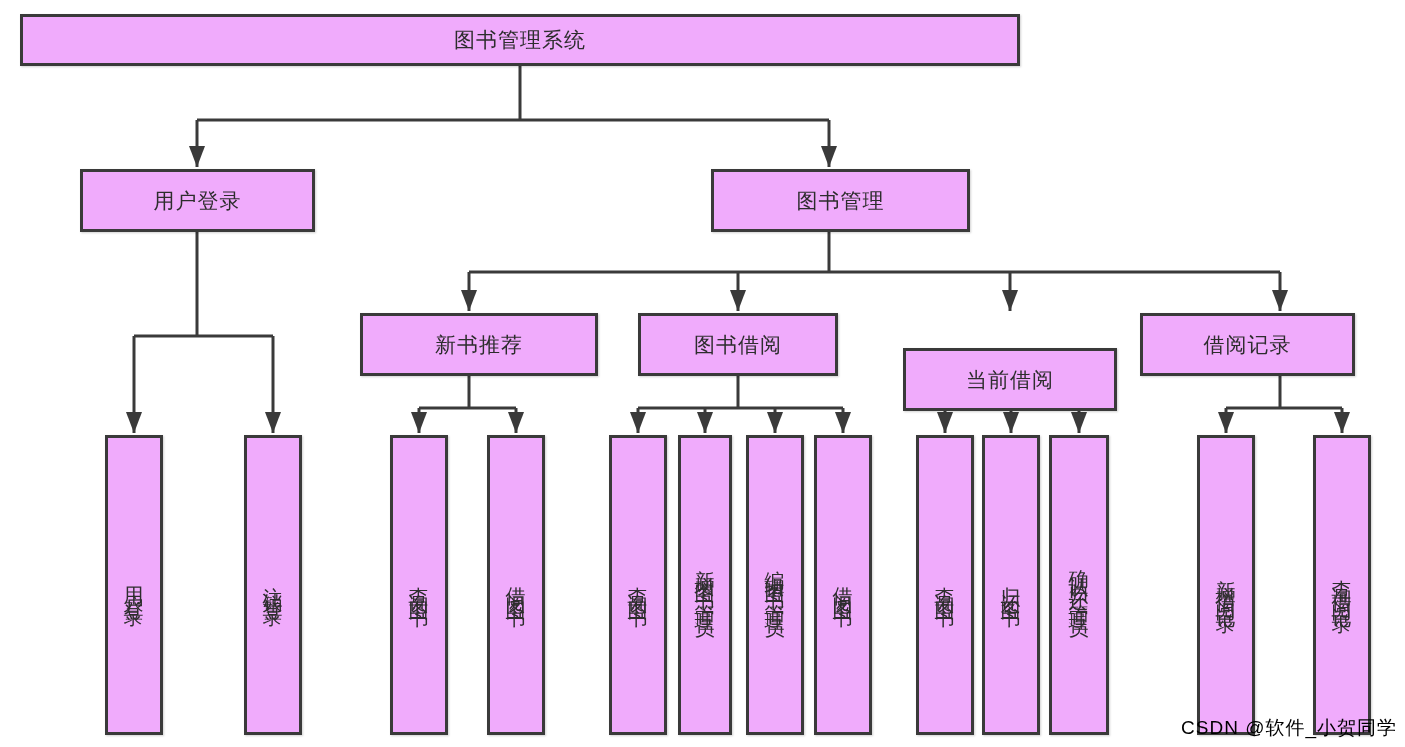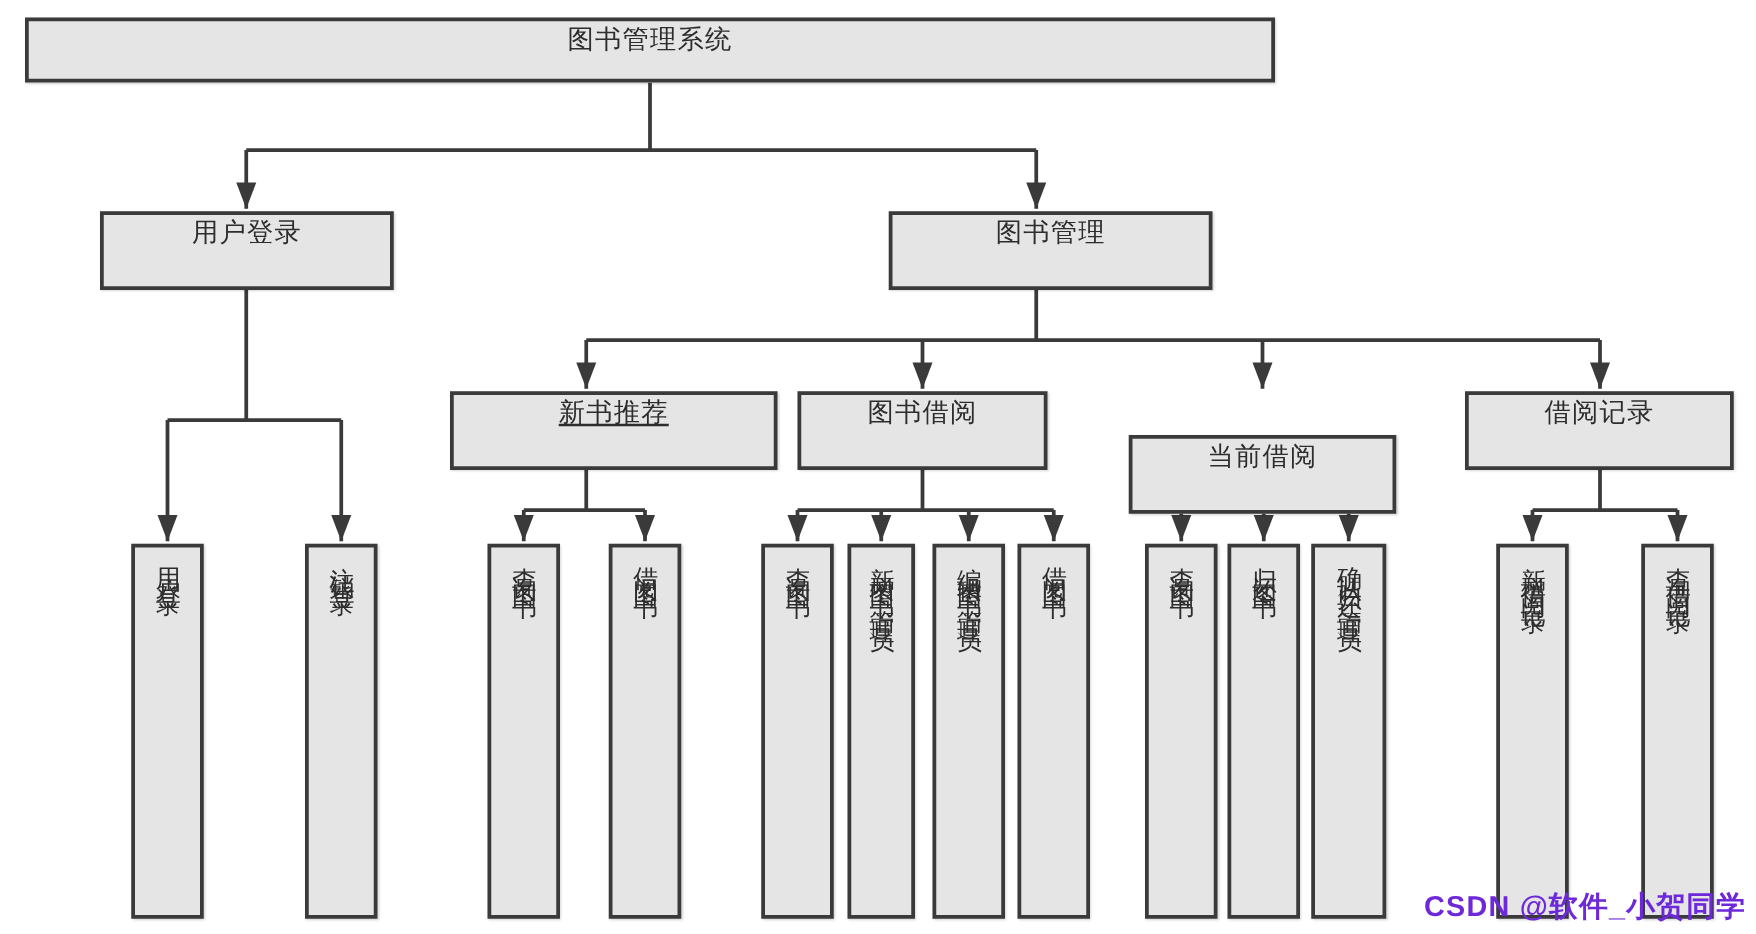--- a/index.html
+++ b/index.html
@@ -13,74 +13,73 @@
   }
   #connectors {
     position: absolute;
     left: 0; top: 0;
     width: 1405px; height: 747px;
     pointer-events: none;
   }
   .node {
     position: absolute;
     box-sizing: border-box;
-    background: #e5e5e5;
+    background: #f0abfc;
     border: 3px solid #3a3a3a;
     box-shadow: 1px 1px 2px rgba(0,0,0,0.18);
     display: flex;
-    align-items: flex-start;
+    align-items: center;
     justify-content: center;
     color: #2d2d2d;
     font-size: 21px;
     letter-spacing: 1px;
     text-align: center;
     white-space: nowrap;
   }
   .node.leaf span {
     writing-mode: vertical-rl;
     text-orientation: mixed;
     letter-spacing: 0.35em;
     font-size: 20px;
     line-height: 1;
   }
   
   .n-root   { left: 20px;   top: 14px;  width: 1000px; height: 52px; }
   
   .n-l2a    { left: 80px;   top: 169px; width: 235px;  height: 63px; }
   .n-l2b    { left: 711px;  top: 169px; width: 259px;  height: 63px; }
   
-  .n-l3a    { left: 360px;  top: 313px; width: 262px;  height: 63px; text-decoration: underline; }
+  .n-l3a    { left: 360px;  top: 313px; width: 238px;  height: 63px; }
   .n-l3b    { left: 638px;  top: 313px; width: 200px;  height: 63px; }
   .n-l3c    { left: 903px;  top: 313px; width: 214px;  height: 63px; margin-top: 35px; }
-  .n-l3d    { left: 1172px; top: 313px; width: 215px;  height: 63px; }
+  .n-l3d    { left: 1140px; top: 313px; width: 215px;  height: 63px; }
   
   .leaf     { top: 435px; width: 58px; height: 300px; }
   .n-a1 { left: 105px; }
   .n-a2 { left: 244px; }
   .n-b1 { left: 390px; }
   .n-b2 { left: 487px; }
   .n-c1 { left: 609px; }
   .n-c2 { left: 678px; width: 54px; }
   .n-c3 { left: 746px; }
   .n-c4 { left: 814px; }
   .n-d1 { left: 916px; }
   .n-d2 { left: 982px; }
   .n-d3 { left: 1049px; width: 60px; }
   .n-e1 { left: 1197px; }
   .n-e2 { left: 1313px; }
   #watermark {
     position: absolute;
     right: 8px;
     bottom: 6px;
-    font-size: 23px;
-    color: #6d28d9;
+    font-size: 19px;
+    color: #000000;
     letter-spacing: 1px;
     z-index: 20;
     white-space: nowrap;
-    font-weight: bold;
   }
 </style>
 </head>
 <body>
 
 <div id="canvas">
 
   <svg id="connectors" viewBox="0 0 1405 747" xmlns="http://www.w3.org/2000/svg">
     <defs>
       <marker id="arrow" markerUnits="userSpaceOnUse" markerWidth="24" markerHeight="18" refX="21" refY="8" orient="auto" overflow="visible">

